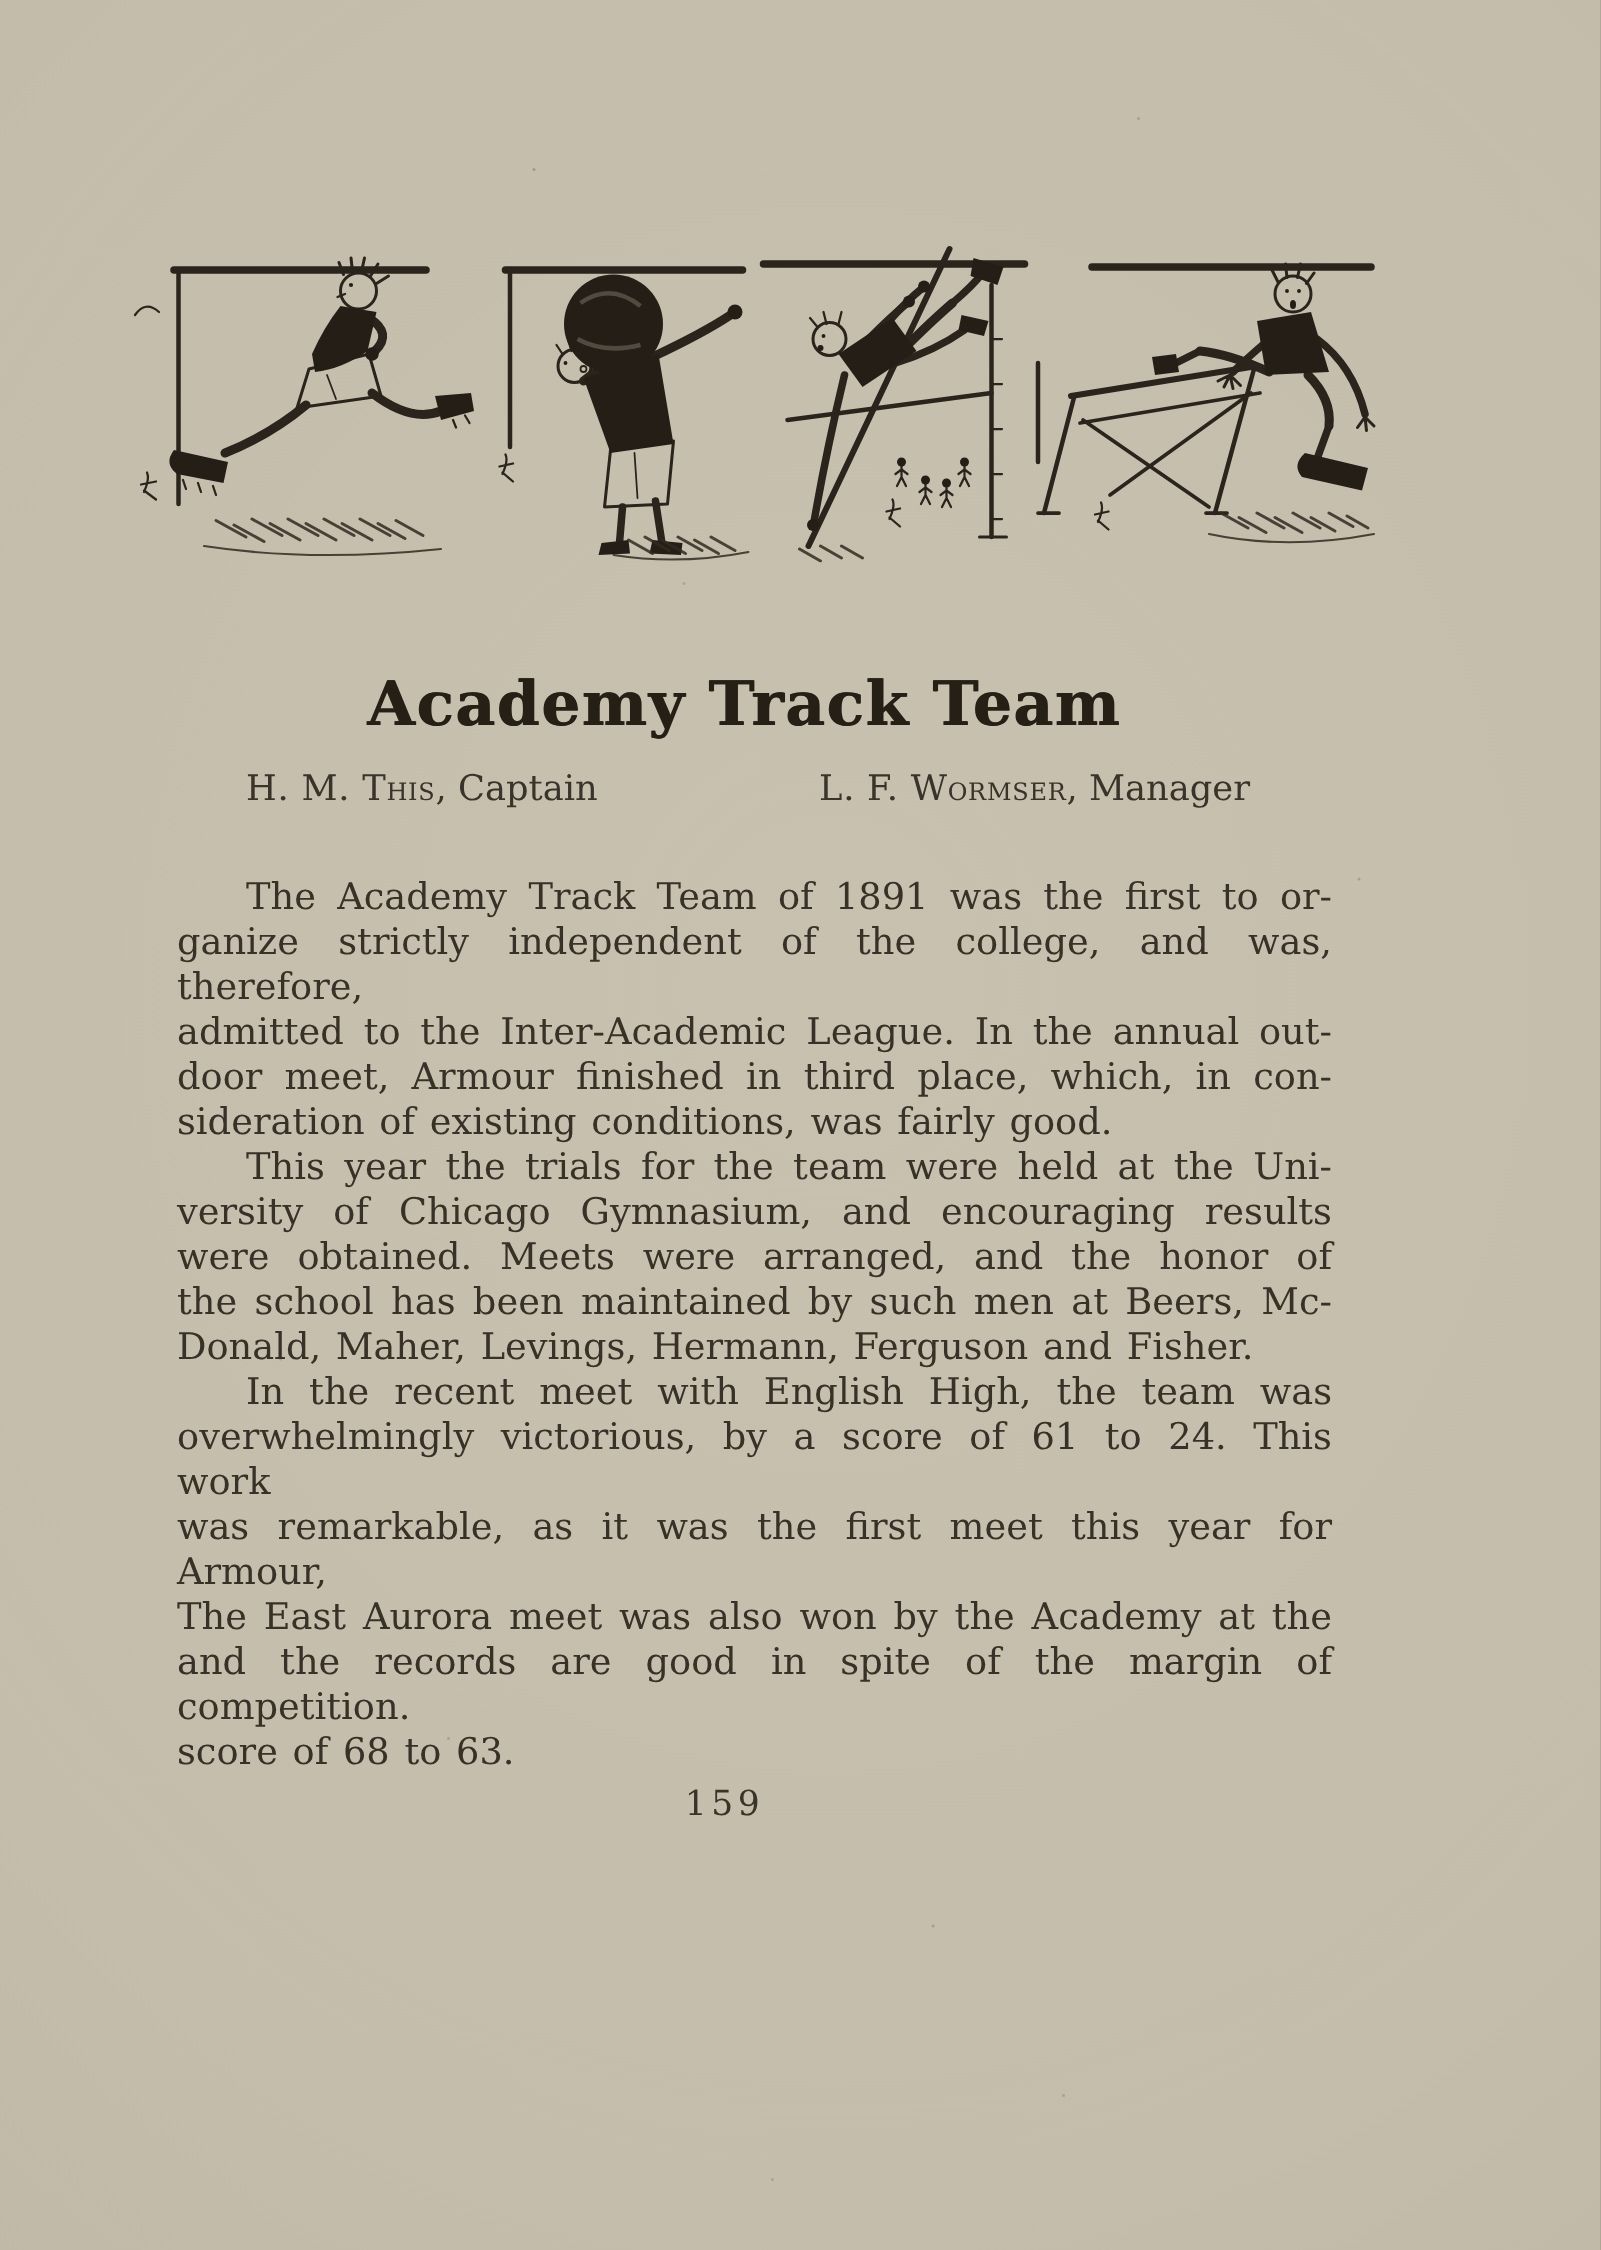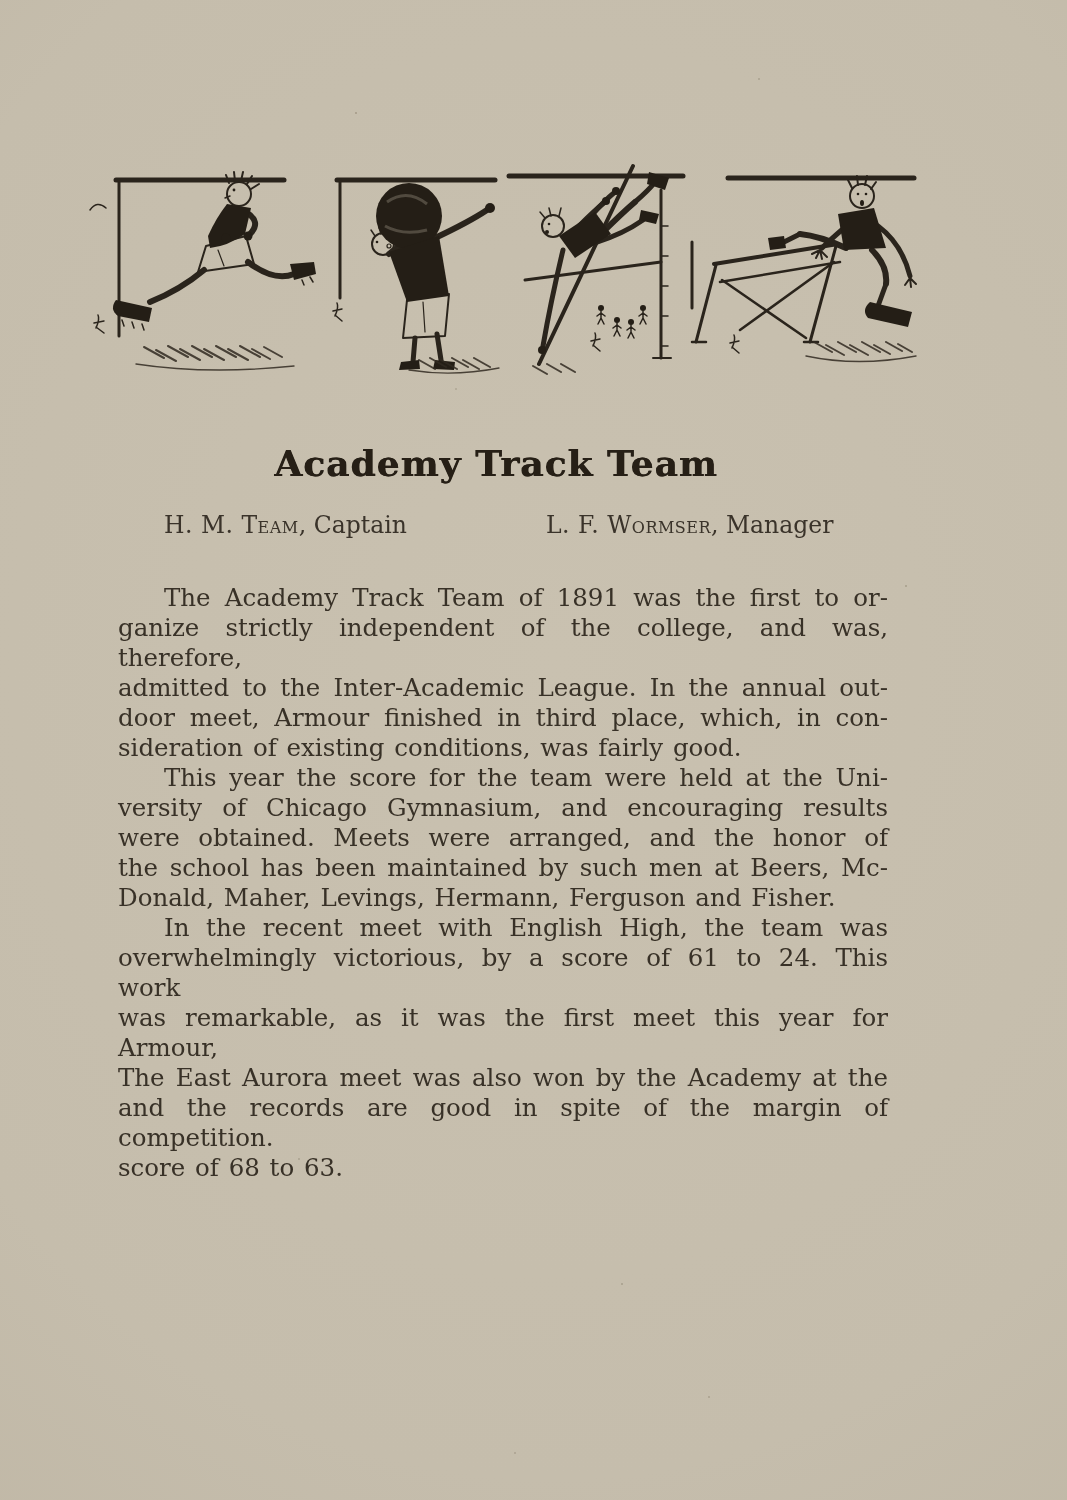--- a/index.html
+++ b/index.html
@@ -32,21 +32,21 @@
   
   .artwork { position:absolute; left:88px; top:150px; width:830px; height:225px; display:flex; }
   .vignette { height:225px; flex:0 0 auto; }
   .ink { stroke:#2a241c; fill:none; stroke-linecap:round; stroke-linejoin:round; }
   .fill { fill:#241e16; stroke:none; }
   .hatch { stroke:#322b22; stroke-width:2; fill:none; stroke-linecap:round; opacity:.85; }
 
   
   .title {
     position:absolute; top:418px; left:0; width:992px; text-align:center;
-    font-family:"DejaVu Serif", serif; font-weight:bold; font-size:36px;
+    font-family:"DejaVu Serif", serif; font-weight:bold; font-size:41px;
     color:#261f16; letter-spacing:1px;
     text-shadow:0.6px 0 0 #261f16;
   }
 
   
   .officers { position:absolute; top:511px; left:118px; width:770px; height:36px;
     font-size:23.5px; color:#3a332a; }
   .officer { position:absolute; top:0; white-space:nowrap; }
   .officer.captain { left:46px; }
   .officer.manager { left:428px; }
@@ -253,42 +253,43 @@
           <path d="M210 194 l14 8"></path>
         <path d="M118 206 Q170 217 228 206" stroke-width="1.4"></path>
       </g>
       <path class="ink" d="M44 198 q4 -9 2 -13 m-4 8 l9 -2 m-7 6 l7 6" stroke-width="1.5"></path>
     </svg>
   </div>
 
   <h1 class="title">Academy Track Team</h1>
 
   <div class="officers">
-    <span class="officer captain"><span class="sc">H. M. Team</span><span>, Captain</span></span>
+    <span class="officer captain"><span class="sc">H. M. This</span><span>, Captain</span></span>
     <span class="officer manager"><span class="sc">L. F. Wormser</span><span>, Manager</span></span>
   </div>
 
   <div class="body-text">
     <p>
       <span class="line first">The Academy Track Team of 1891 was the first to or-</span>
       <span class="line">ganize strictly independent of the college, and was, therefore,</span>
       <span class="line">admitted to the Inter-Academic League. In the annual out-</span>
       <span class="line">door meet, Armour finished in third place, which, in con-</span>
       <span class="line final">sideration of existing conditions, was fairly good.</span>
     </p>
     <p>
-      <span class="line first">This year the score for the team were held at the Uni-</span>
+      <span class="line first">This year the trials for the team were held at the Uni-</span>
       <span class="line">versity of Chicago Gymnasium, and encouraging results</span>
       <span class="line">were obtained. Meets were arranged, and the honor of</span>
       <span class="line">the school has been maintained by such men at Beers, Mc-</span>
       <span class="line final">Donald, Maher, Levings, Hermann, Ferguson and Fisher.</span>
     </p>
     <p>
       <span class="line first">In the recent meet with English High, the team was</span>
       <span class="line">overwhelmingly victorious, by a score of 61 to 24. This work</span>
       <span class="line">was remarkable, as it was the first meet this year for Armour,</span>
       <span class="line">The East Aurora meet was also won by the Academy at the</span>
       <span class="line">and the records are good in spite of the margin of competition.</span>
       <span class="line final">score of 68 to 63.</span>
     </p>
   </div>
 
+  <div class="folio">159</div>
 </div>
 
 </body></html>

